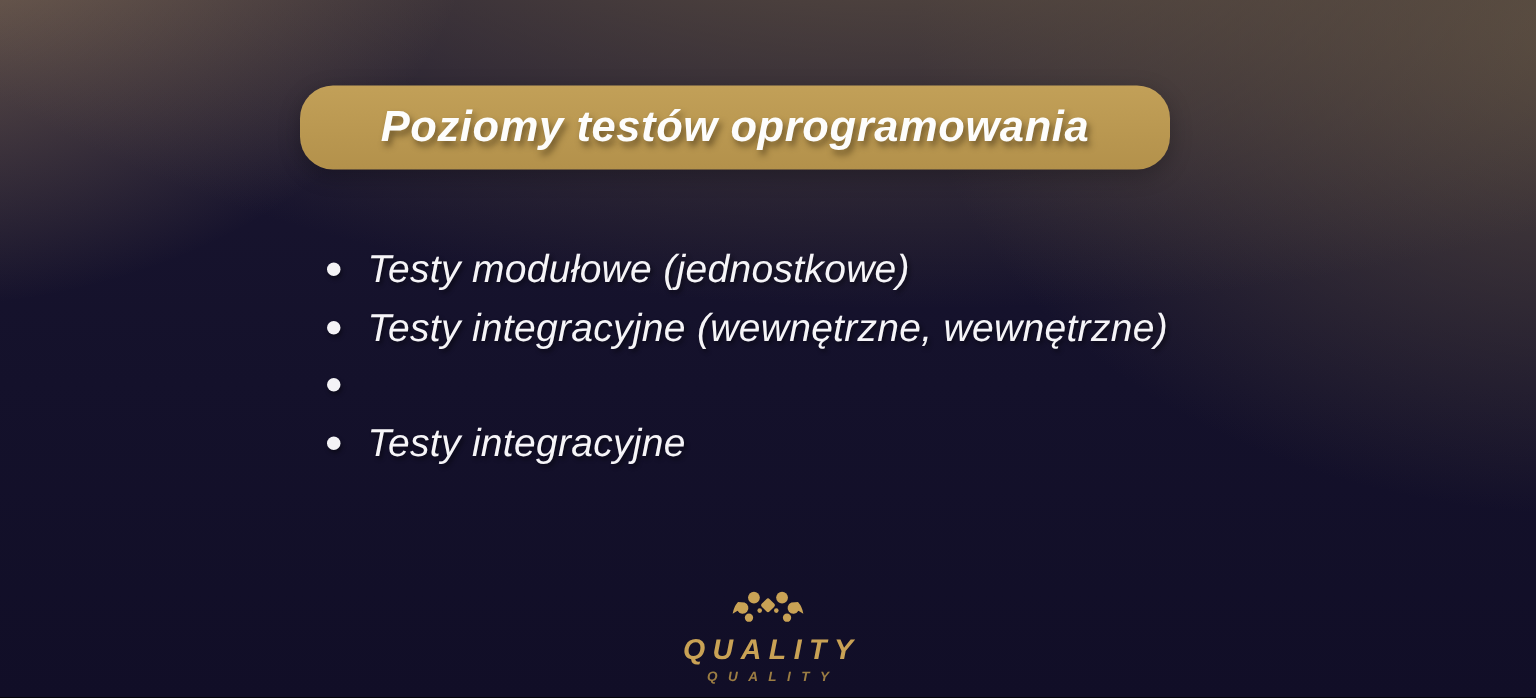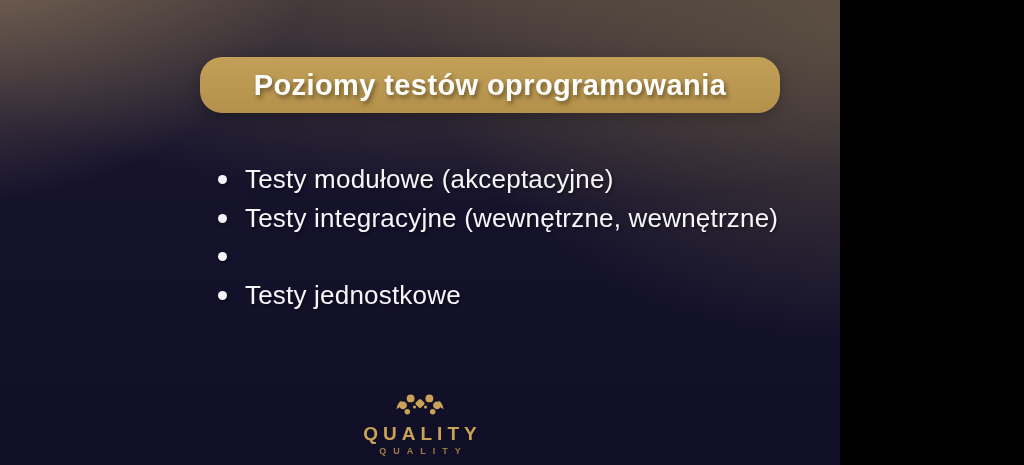--- a/index.html
+++ b/index.html
@@ -3,28 +3,29 @@
 <meta charset="utf-8">
 <style>
   html, body {
     margin: 0;
     padding: 0;
     background: #000;
     font-family: "Liberation Sans", sans-serif;
   }
   .slide {
     position: relative;
-    width: 840px;
+    width: 1024px;
     height: 465px;
     overflow: hidden;
     background:
       radial-gradient(560px 420px at -60px -80px, rgba(210,175,115,0.55), rgba(210,175,115,0) 68%),
       radial-gradient(1200px 520px at 60% -25%, rgba(108,92,70,0.95), rgba(108,92,70,0) 62%),
       radial-gradient(700px 500px at 104% 4%, rgba(96,82,66,0.85), rgba(96,82,66,0) 65%),
       linear-gradient(180deg, #1a1630 0%, #14112b 55%, #110e27 100%);
+    font-style: italic;
   }
   .title-banner {
     position: absolute;
     left: 200px;
     top: 57px;
     width: 580px;
     height: 56px;
     border-radius: 22px;
     background: linear-gradient(180deg, #c2a058 0%, #b3914b 100%);
     display: flex;
@@ -109,32 +110,32 @@
 
 <div class="slide">
 
   <div class="title-banner">
     <h1>Poziomy testów oprogramowania</h1>
   </div>
 
   <ul class="bullet-list">
     <li>
       <span class="bullet-dot"></span>
-      <span class="bullet-text">Testy modułowe (akceptacyjne)</span>
+      <span class="bullet-text">Testy modułowe (jednostkowe)</span>
     </li>
     <li>
       <span class="bullet-dot"></span>
       <span class="bullet-text">Testy integracyjne (wewnętrzne, wewnętrzne)</span>
     </li>
     <li>
       <span class="bullet-dot"></span>
     </li>
     <li>
       <span class="bullet-dot"></span>
-      <span class="bullet-text">Testy jednostkowe</span>
+      <span class="bullet-text">Testy integracyjne</span>
     </li>
   </ul>
 
   <div class="logo">
     <svg class="logo-icon" viewBox="0 0 56 30" aria-hidden="true">
       <g fill="#c9a255">
 
         <path d="M10.5 10.2 a4.3 4.3 0 1 1 -5.2 6.1 L1.6 18.6 Q2.4 13.4 5.6 9.8 Z"></path>
 
         <circle cx="17.5" cy="6.5" r="4.4"></circle>

